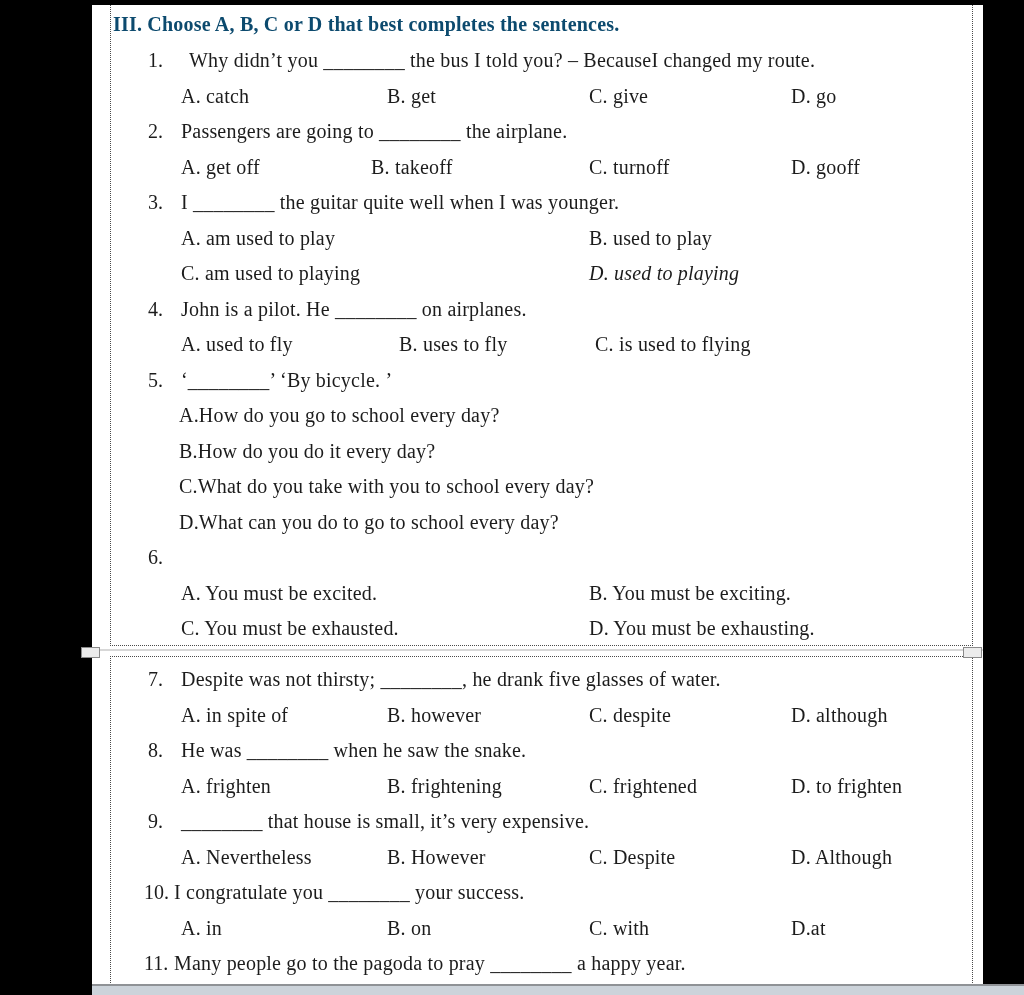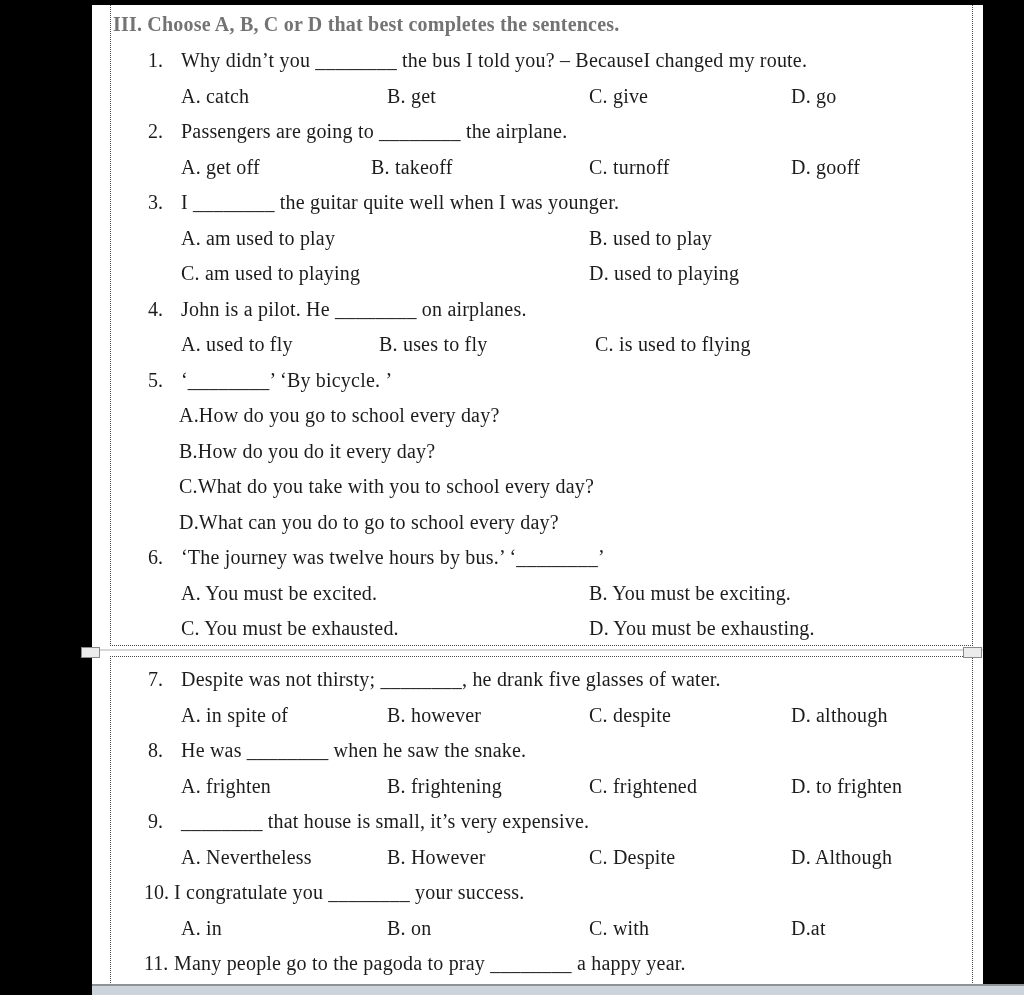--- a/index.html
+++ b/index.html
@@ -74,25 +74,25 @@
     background:linear-gradient(#8f9296 0 2px,#ccd3da 2px 100%);
   }
   .topstrip{position:absolute;left:0;top:0;width:1024px;height:5px;background:#000;}
 </style>
 </head>
 <body>
 
 <div class="screen">
   <div class="page">
     <div class="tbox first">
-      <div class="doc-title" style="color: #737373;">III. Choose A, B, C or D that best completes the sentences.</div>
+      <div class="doc-title" style="color: #0c4a6e;">III. Choose A, B, C or D that best completes the sentences.</div>
       <div id="sec1">
           <div class="row">
             <span class="q-num" style="left: 37px;">1.</span>
-            <span class="q-text" style="left: 70px;">Why didn’t you ________ the bus I told you? – BecauseI changed my route.</span>
+            <span class="q-text" style="left: 78px;">Why didn’t you ________ the bus I told you? – BecauseI changed my route.</span>
           </div>
           <div class="row">
             <span class="opt" style="left: 70px;">A. catch</span>
             <span class="opt" style="left: 276px;">B. get</span>
             <span class="opt" style="left: 478px;">C. give</span>
             <span class="opt" style="left: 680px;">D. go</span>
           </div>
           <div class="row">
             <span class="q-num" style="left: 37px;">2.</span>
             <span class="q-text" style="left: 70px;">Passengers are going to ________ the airplane.</span>
@@ -106,50 +106,49 @@
           <div class="row">
             <span class="q-num" style="left: 37px;">3.</span>
             <span class="q-text" style="left: 70px;">I ________ the guitar quite well when I was younger.</span>
           </div>
           <div class="row">
             <span class="opt" style="left: 70px;">A. am used to play</span>
             <span class="opt" style="left: 478px;">B. used to play</span>
           </div>
           <div class="row">
             <span class="opt" style="left: 70px;">C. am used to playing</span>
-            <span class="opt" style="left: 478px;">D. used to playing</span>
+            <span class="opt" style="left: 478px; font-style: italic;">D. used to playing</span>
           </div>
           <div class="row">
             <span class="q-num" style="left: 37px;">4.</span>
             <span class="q-text" style="left: 70px;">John is a pilot. He ________ on airplanes.</span>
           </div>
           <div class="row">
             <span class="opt" style="left: 70px;">A. used to fly</span>
-            <span class="opt" style="left: 268px;">B. uses to fly</span>
+            <span class="opt" style="left: 288px;">B. uses to fly</span>
             <span class="opt" style="left: 484px;">C. is used to flying</span>
           </div>
           <div class="row">
             <span class="q-num" style="left: 37px;">5.</span>
             <span class="q-text" style="left: 70px;">‘________’ ‘By bicycle. ’</span>
           </div>
           <div class="row">
             <span class="opt" style="left: 68px;">A.How do you go to school every day?</span>
           </div>
           <div class="row">
             <span class="opt" style="left: 68px;">B.How do you do it every day?</span>
           </div>
           <div class="row">
             <span class="opt" style="left: 68px;">C.What do you take with you to school every day?</span>
           </div>
           <div class="row">
             <span class="opt" style="left: 68px;">D.What can you do to go to school every day?</span>
           </div>
           <div class="row">
             <span class="q-num" style="left: 37px;">6.</span>
-            <span class="q-text" style="left: 70px;">‘The journey was twelve hours by bus.’ ‘________’</span>
           </div>
           <div class="row">
             <span class="opt" style="left: 70px;">A. You must be excited.</span>
             <span class="opt" style="left: 478px;">B. You must be exciting.</span>
           </div>
           <div class="row">
             <span class="opt" style="left: 70px;">C. You must be exhausted.</span>
             <span class="opt" style="left: 478px;">D. You must be exhausting.</span>
           </div>
         </div>

